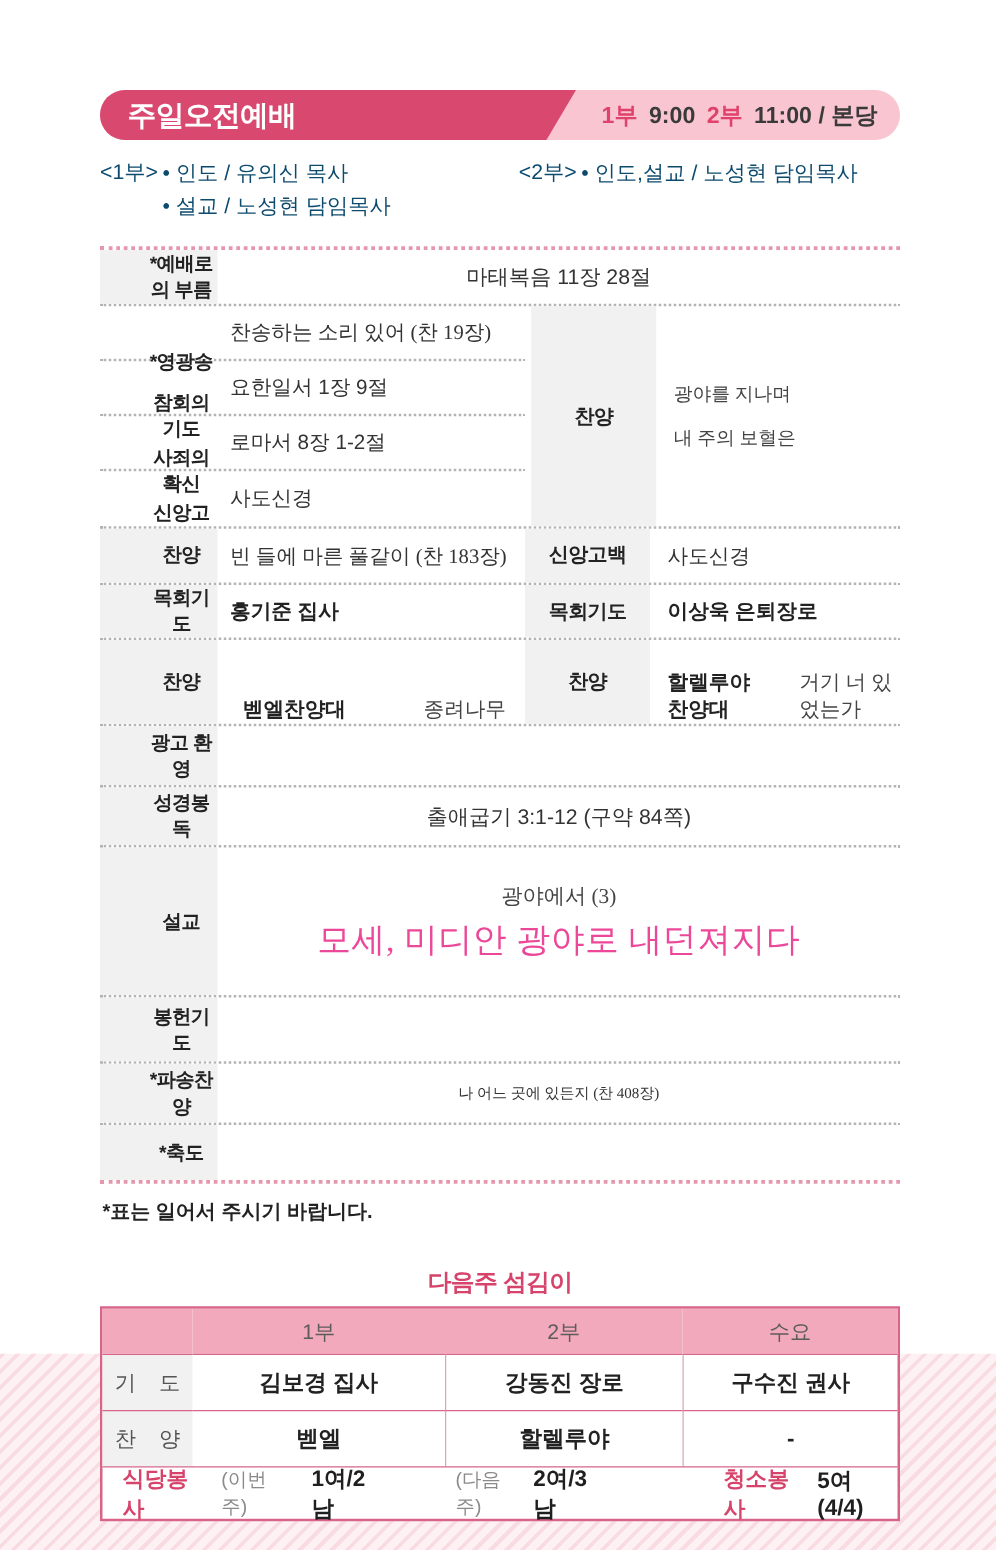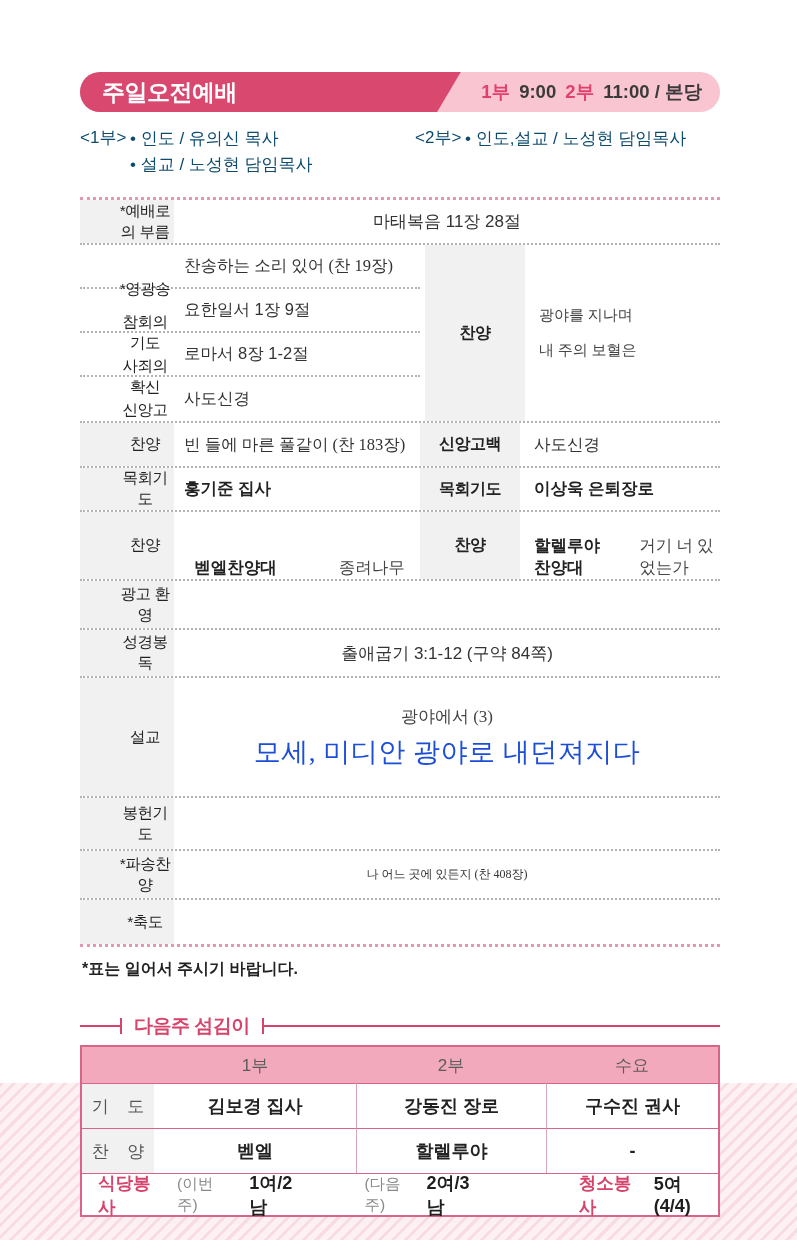--- a/index.html
+++ b/index.html
@@ -53,21 +53,21 @@
   
   .order {
     position:absolute; left:80px; top:197px; width:640px; z-index:2;
     border-top:3px dotted #e597ad; border-bottom:3px dotted #e597ad;
   }
   .row { display:flex; border-bottom:2px dotted #b3b3b3; }
   .row.last { border-bottom:none; }
   .lbl {
     width:94px; flex:none; background:#f1f1f1;
     display:flex; align-items:center; justify-content:center;
-    font-weight:normal; font-size:15.5px; color:#222; letter-spacing:-0.5px; text-align:center;padding-left:36px;
+    font-weight:bold; font-size:15.5px; color:#222; letter-spacing:-0.5px; text-align:center;padding-left:36px;
   }
   .val-left { width:241px; flex:none; display:flex; align-items:center; padding-left:10px; font-size:16.5px; color:#333; }
   .lbl2 {
     width:100px; flex:none; margin-left:5px; background:#f1f1f1;
     display:flex; align-items:center; justify-content:center;
     font-weight:bold; font-size:16px; color:#222; letter-spacing:-0.5px;
   }
   .val-right { width:200px; flex:none; display:flex; align-items:center; padding-left:14px; font-size:16.5px; color:#333; }
   .val-center { flex:1; display:flex; flex-direction:column; align-items:center; justify-content:center; font-size:17px; color:#333; }
 
@@ -84,30 +84,30 @@
   .h45{height:45px;} .h44{height:44px;} .h69{height:69px;} .h49{height:49px;}
   .h48{height:48px;} .h120{height:120px;} .h53{height:53px;}
 
   .choir-val { align-items:flex-end; justify-content:center; gap:4px; }
   .choir-name { font-weight:bold; font-size:16.5px; color:#222; }
   .choir-song { font-size:16.5px; color:#444; }
   .ind58 { margin-left:58px; }
   .ind26 { margin-left:26px;margin-top:15px; }
 
   .sermon-series { font-size:17px; color:#444; margin-bottom:6px; }
-  .sermon-title { font-size:27px; color:#1d4ed8; letter-spacing:0.5px; }
+  .sermon-title { font-size:27px; color:#ec4899; letter-spacing:0.5px; }
 
   .footnote {
     position:absolute; left:82px; top:959px; z-index:2;
     font-size:16px; color:#222; font-weight:bold;
   }
 
   
   .nextweek { position:absolute; left:80px; top:1013px; width:640px; z-index:2; }
-  .nw-titlebar { display:flex; align-items:center; height:26px; }
+  .nw-titlebar { display:flex; align-items:center; height:26px;flex-direction:column; }
   .nw-line { height:2px; background:#d6436b; }
   .nw-line.short { width:40px; }
   .nw-line.long { flex:1; }
   .nw-tick { width:2px; height:16px; background:#d6436b; }
   .nw-title { font-size:19px; font-weight:bold; color:#d6436b; margin:0 12px; letter-spacing:-0.5px; }
 
   .nw-table {
     margin-top:6px; border:2px solid #d8648a; background:#fff;
     display:grid; grid-template-columns:72px 202px 190px 172px;
   }

